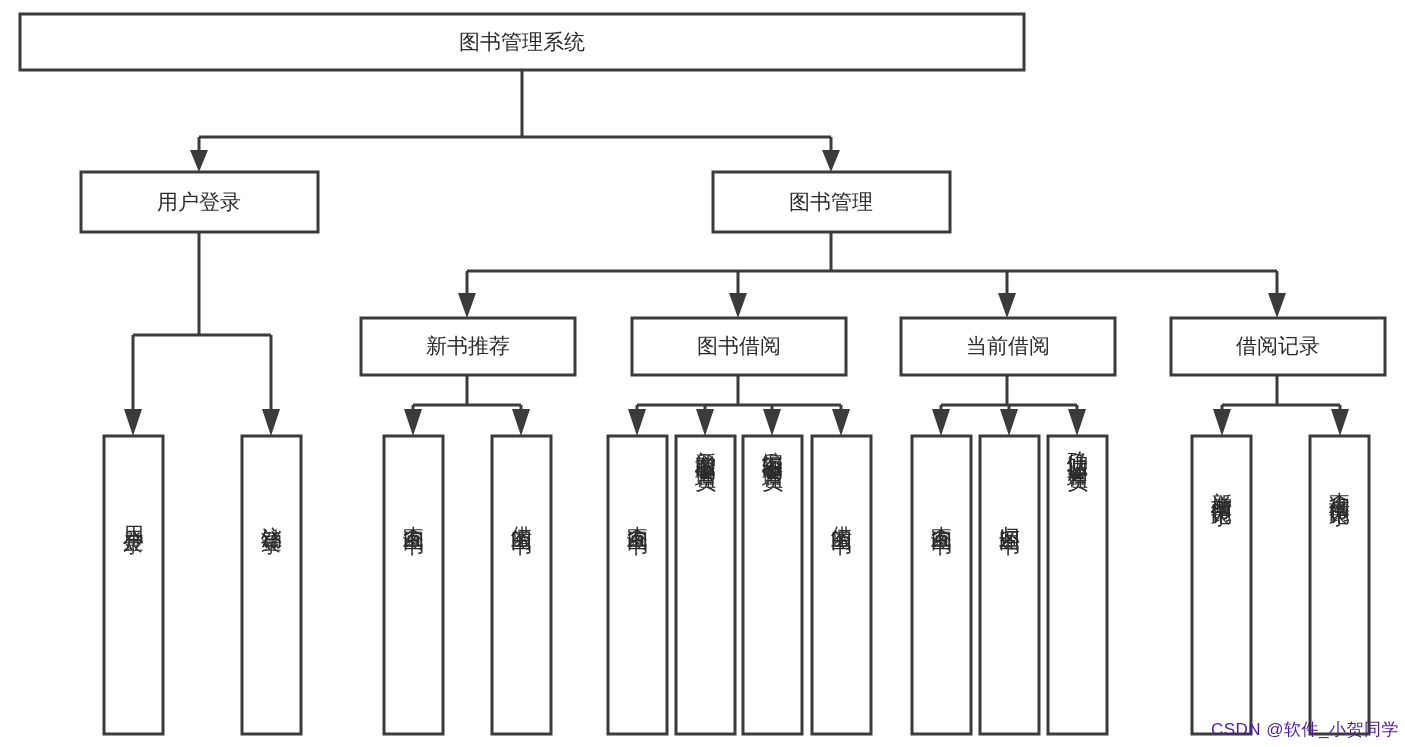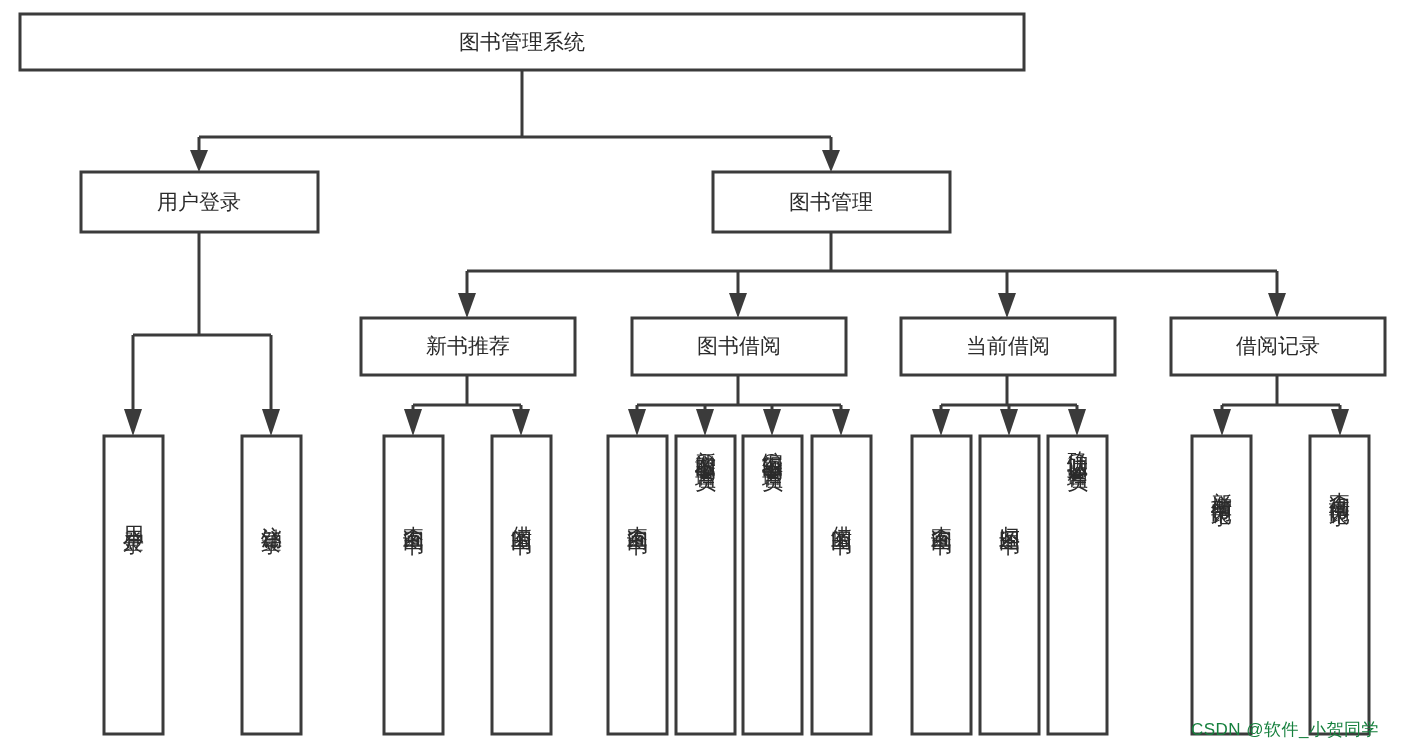--- a/index.html
+++ b/index.html
@@ -51,25 +51,25 @@
     font-family: "Liberation Sans", "DejaVu Sans", sans-serif;
     font-size: 21px;
     fill: #2b2b2b;
     writing-mode: vertical-rl;
     text-orientation: upright;
     letter-spacing: 3px;
     white-space: pre;
   }
   .watermark {
     position: absolute;
-    right: 26px;
+    right: 6px;
     bottom: 6px;
     font-family: "Liberation Sans", "DejaVu Sans", sans-serif;
     font-size: 17px;
-    color: #15803d;
+    color: #4c1d95;
     letter-spacing: 0.5px;
     user-select: none;
     pointer-events: none;
   }
 </style>
 </head>
 <body>
 
 <div id="diagram-root">
 

